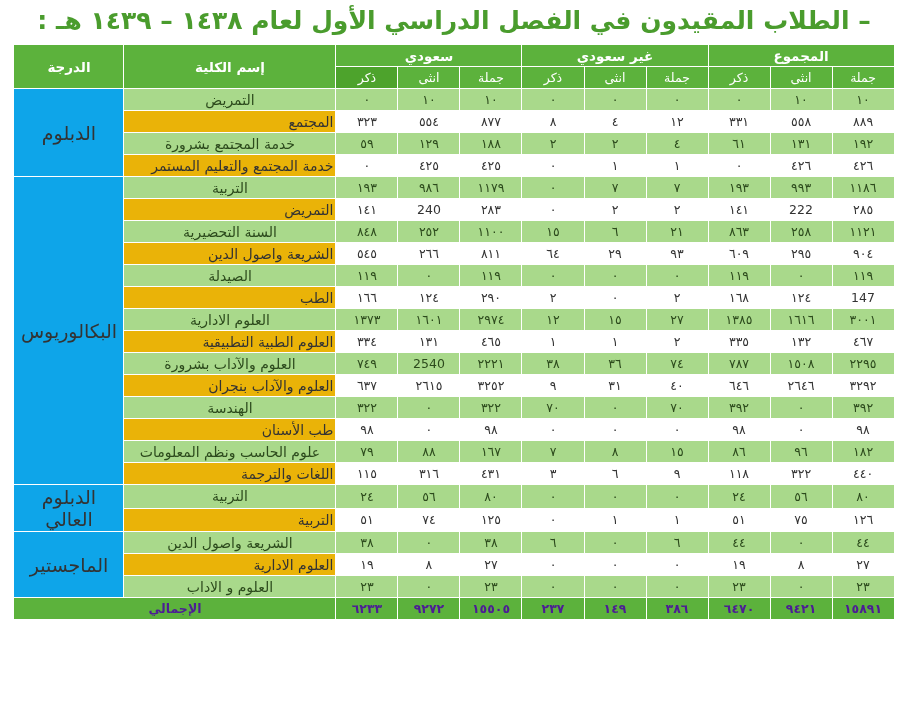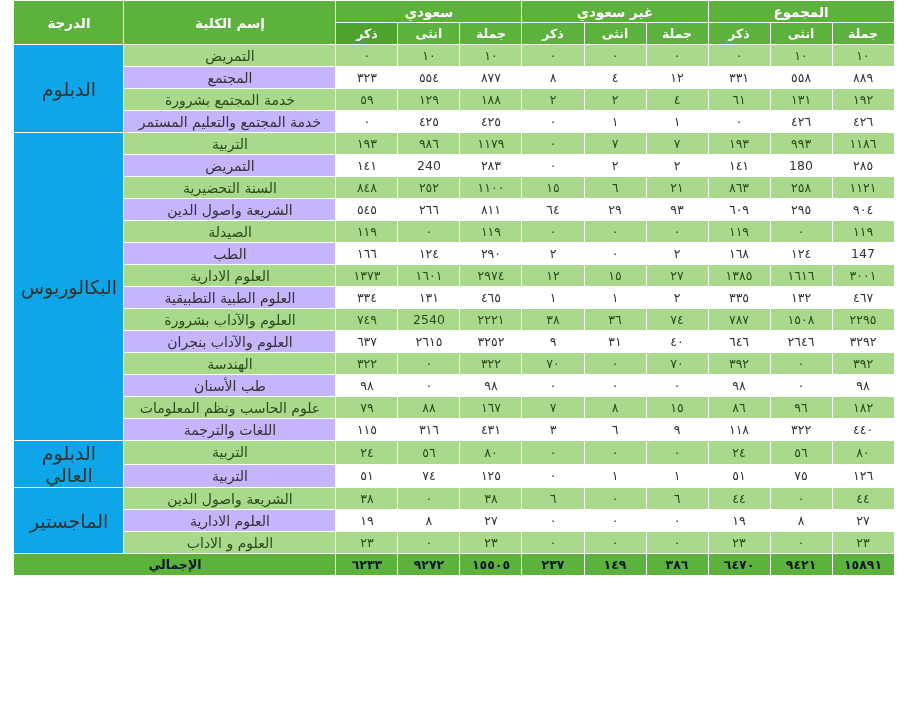--- a/index.html
+++ b/index.html
@@ -43,21 +43,21 @@
   
   .hdr-main{
     background:#5cb23c;
     color:#ffffff;
     font-weight:bold;
     font-size:13.5px;
   }
   .hdr-sub{
     background:#5cb23c;
     color:#ffffff;
-    font-weight:bold;
+    font-weight:normal;
     font-size:12.5px;
   }
   .hdr-dark{
     background:#4da32c;
   }
   
   .row-light td{ background:#ffffff; color:#333333; }
   .row-green td{ background:#a9d98b; color:#2c4a1c; }
   td.degree{
     background:#0ea5e9;
@@ -66,34 +66,35 @@
     font-size:19px;
     border-right:1px solid #9fd182;
     border-left:1px solid #9fd182;
   }
   td.college{
     text-align:right;
     padding-right:10px;
     font-size:14px;
   }
   .row-green td.college{ background:#a9d98b; }
-  .row-light td.college{ background:#c4b5fd; }
+  .row-light td.college{ background:#eab308;text-align:right; }
   .total td{
     background:#5cb23c;
-    color:#0f172a;
+    color:#4c1d95;
     font-weight:bold;
     font-size:12.5px;
   }
   .num{ font-size:12.5px; }
 </style>
 </head>
 <body>
 
 <div class="page">
 
+  <div class="title">– الطلاب المقيدون في الفصل الدراسي الأول لعام ١٤٣٨ – ١٤٣٩ هـ :</div>
 
   <table class="main">
     <colgroup>
       <col style="width:62px">
         <col style="width:62px">
         <col style="width:62px">
       <col style="width:62px">
         <col style="width:62px">
         <col style="width:62px">
       <col style="width:62px">
@@ -180,21 +181,21 @@
           <td class="num">٧</td>
           <td class="num">٠</td>
           <td class="num">١١٧٩</td>
           <td class="num">٩٨٦</td>
           <td class="num">١٩٣</td>
           <td class="college">التربية</td>
           <td class="degree" rowspan="14">البكالوريوس</td>
         </tr>
         <tr class="row-light">
           <td class="num">٢٨٥</td>
-          <td class="num">180</td>
+          <td class="num">222</td>
           <td class="num">١٤١</td>
           <td class="num">٢</td>
           <td class="num">٢</td>
           <td class="num">٠</td>
           <td class="num">٢٨٣</td>
           <td class="num">240</td>
           <td class="num">١٤١</td>
           <td class="college">التمريض</td>
         </tr>
         <tr class="row-green">

